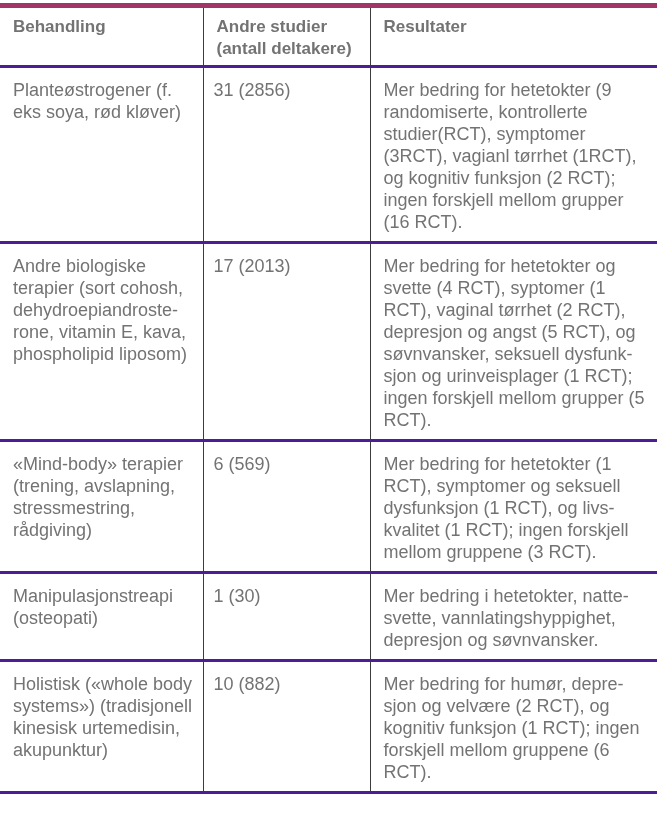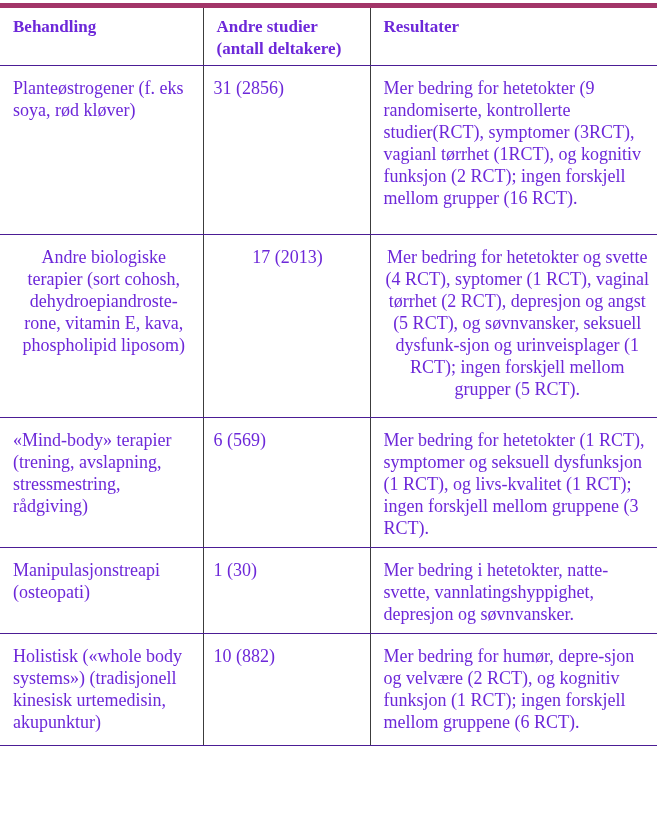--- a/index.html
+++ b/index.html
@@ -19,48 +19,47 @@
   table.results-table {
     width: 657px;
     border-collapse: collapse;
     table-layout: fixed;
     border-top: 5px solid #a23568; 
   }
   col.c1 { width: 203px; }
   col.c2 { width: 167px; }
   col.c3 { width: 287px; }
   th, td {
-    border-bottom: 1px solid #4c1d95;
+    border-bottom: 3px solid #4c1d95;
     vertical-align: top;
-    color: #6d28d9;
+    color: #737373;
     text-align: left;
     box-sizing: border-box;
     word-wrap: break-word;
-    font-family: Liberation Serif, serif;
   }
   th + th, td + td {
     border-left: 1px solid #3c3c3c;
   }
   th {
     font-size: 17px;
     line-height: 22px;
     font-weight: bold;
     padding: 8px 4px 5px 13px;
     height: 52px;
   }
   td {
     font-size: 18px;
     line-height: 22px;
     font-weight: normal;
     padding: 11px 8px 8px 13px;
   }
   td.studies { padding-left: 10px; }
   td.results { padding-left: 13px; padding-right: 6px; }
   tr.r1 td { height: 169px; }
-  tr.r2 td { height: 183px; text-align: center; }
+  tr.r2 td { height: 183px; }
   tr.r3 td { height: 127px; }
   tr.r4 td { height: 80px; }
   tr.r5 td { height: 77px; }
   tr.r6 td { height: 112px; }
 </style>
 </head>
 <body>
 
 <div class="page">
   <table class="results-table" style="border-top-color: rgb(162, 53, 104);">

